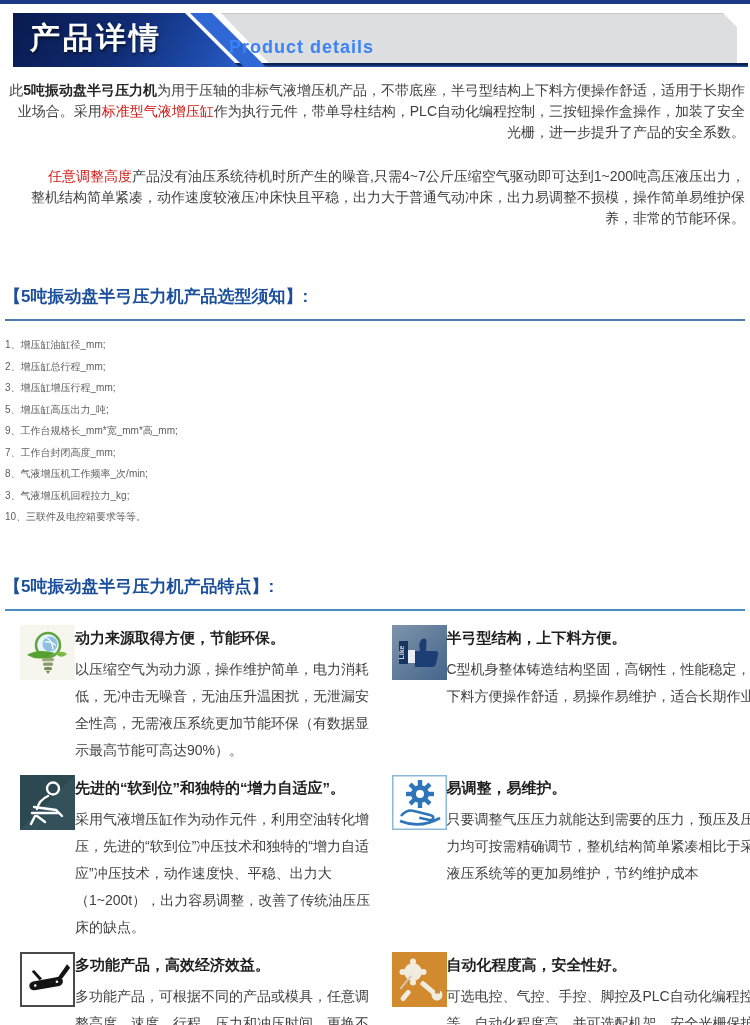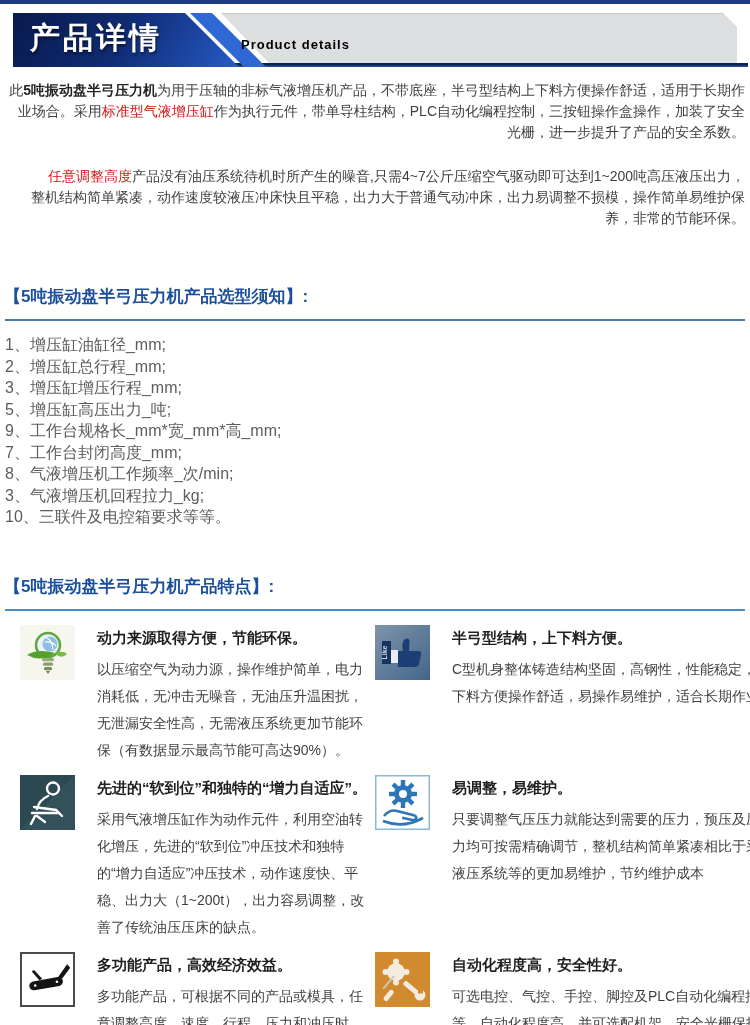--- a/index.html
+++ b/index.html
@@ -14,40 +14,40 @@
   .banner-gray{position:absolute;left:0;top:0;width:724px;height:50px;background:#dcdee0;
                border-top:1px solid #c6c8cc;box-sizing:border-box;
                clip-path:polygon(208px 0,710px 0,724px 14px,724px 50px,256px 50px);}
   .banner-wedge{position:absolute;left:0;top:0;width:280px;height:54px;background:#2f68d4;
                 clip-path:polygon(177px 0,199px 0,253px 54px,231px 54px);}
   .banner-blue{position:absolute;left:0;top:0;width:245px;height:54px;
                background:linear-gradient(118deg,#091a4e 0%,#102c74 45%,#1d49a8 75%,#2f63cf 100%);
                clip-path:polygon(0 0,172px 0,226px 54px,0 54px);}
   .banner-title{position:absolute;left:17px;top:5px;z-index:5;font-size:30px;font-weight:bold;
                 color:#fff;letter-spacing:3px;text-shadow:1px 2px 3px rgba(0,0,0,.55);}
-  .banner-sub{position:absolute;left:228px;top:24px;z-index:5;font-size:13px;font-weight:bold;
-              color:#000000;letter-spacing:1px;}
+  .banner-sub{position:absolute;left:216px;top:24px;z-index:5;font-size:18px;font-weight:bold;
+              color:#3b82f6;letter-spacing:1px;}
   
   .intro{margin:13px 5px 0 5px;font-size:14px;line-height:21px;color:#3f3f3f;text-align:right;}
   .intro p{margin:0;}
   .intro .p2{margin-top:23px;text-indent:2.5em;}
   .bold-dark{font-weight:bold;color:#262626;}
   .red{color:#cf1a17;}
   
   .sec-head{margin:56px 0 0 4px;font-size:17px;font-weight:bold;color:#1b4f9c;}
   .sec-head.second{margin-top:47px;}
   .rule{margin:11px 5px 0 5px;height:2px;}
   .rule1{background:#4f79a8;}
   .rule2{background:#4b8cc0;}
   
-  .spec-list{margin:13px 5px 0 5px;font-size:16px;line-height:21.5px;color:#5d5d5d;}
+  .spec-list{margin:13px 5px 0 5px;font-size:10px;line-height:21.5px;color:#5d5d5d;}
   
   .features{margin:10px 0 0 20px;display:grid;grid-template-columns:355px 420px;
             row-gap:7px;align-items:start;width:760px;}
-  .feature{display:flex;gap:22px;padding-top:4px;}
+  .feature{display:flex;gap:0;padding-top:4px;justify-content:center;}
   .icon-box{flex:0 0 55px;width:55px;height:55px;}
   .icon-box svg{display:block;width:55px;height:55px;}
   .f-text{min-width:0;}
   .feature.rightcol .f-text{flex:0 0 332px;width:332px;}
   .f-title{font-size:15px;font-weight:bold;color:#1f1f1f;line-height:21px;margin:2px 0 8px 0;}
   .f-body{font-size:14px;color:#3f3f3f;line-height:27px;}
 </style>
 </head>
 <body>
 

